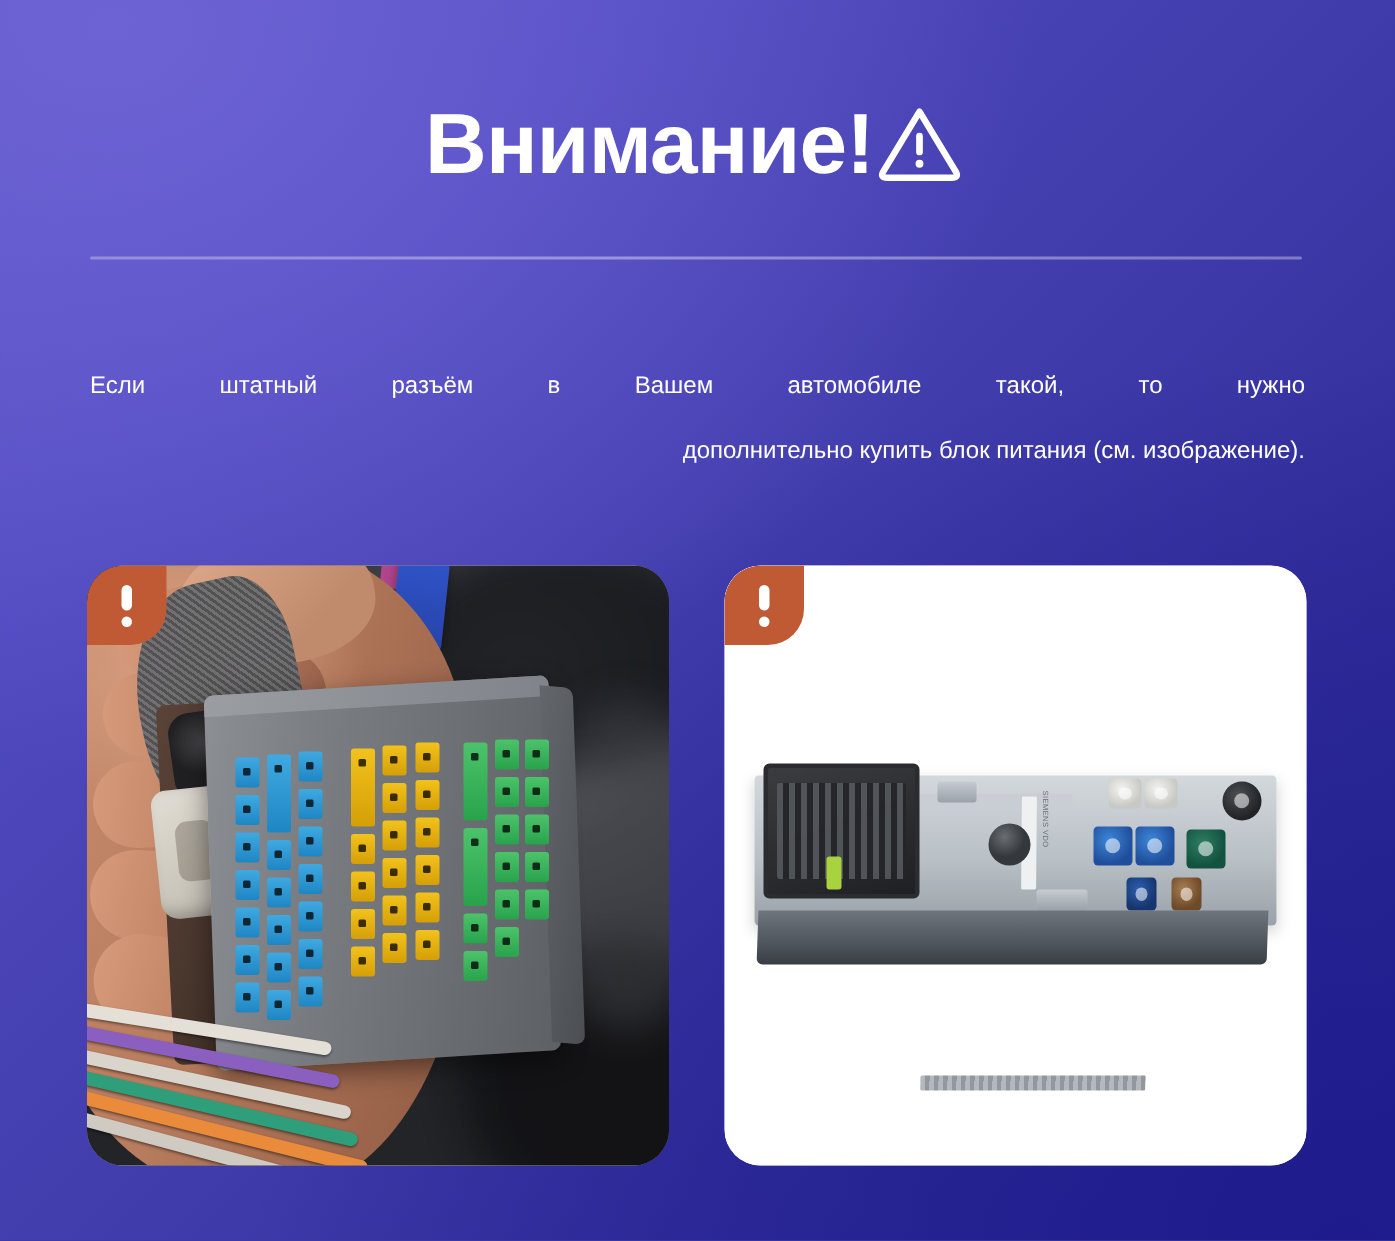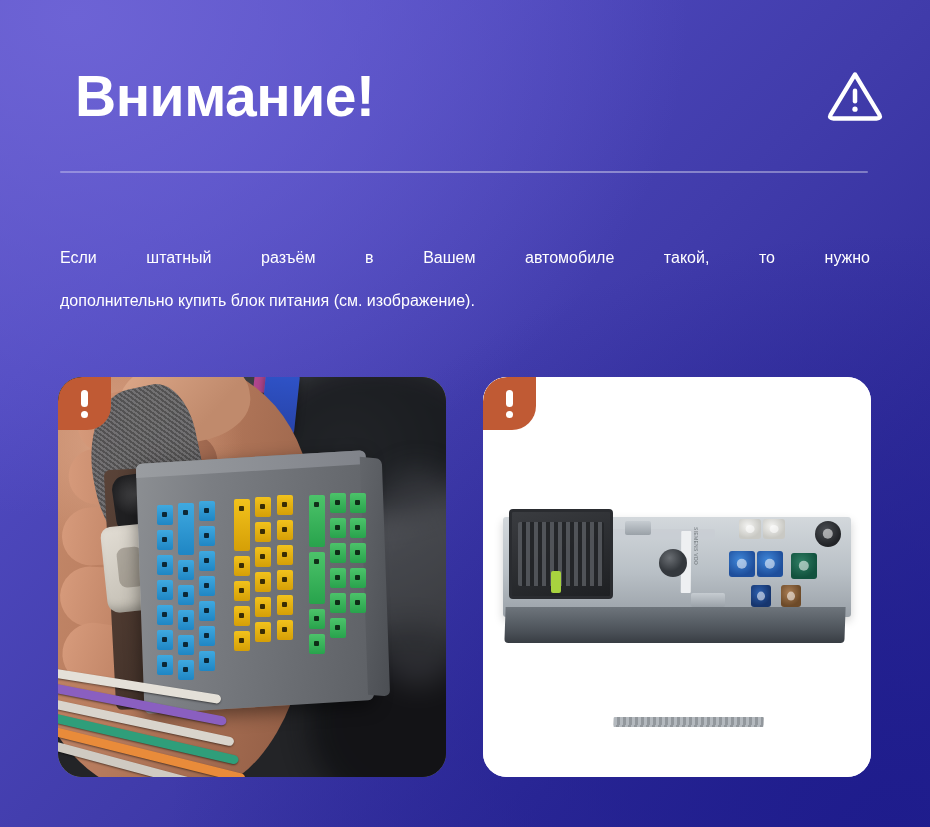--- a/index.html
+++ b/index.html
@@ -29,22 +29,21 @@
 
   
   .header {
     position: absolute;
     left: 58px;
     top: 46px;
     width: 810px;
     height: 100px;
     display: flex;
     align-items: center;
-    justify-content: space-between;
-    margin-left: 17px;
+    justify-content: center;
   }
 
   .title {
     color: #ffffff;
     font-size: 57px;
     font-weight: 700;
     letter-spacing: -0.5px;
     line-height: 1;
     white-space: nowrap;
   }
@@ -84,21 +83,22 @@
     text-justify: inter-word;
   }
   .body-copy .line1 {
     display: block;
     text-align: justify;
     text-align-last: justify;
     white-space: normal;
   }
   .body-copy .line2 {
     display: block;
-    text-align: left;
+    text-align: right;
+    margin-left: 41px;
   }
 
   
   .cards {
     position: absolute;
     left: 58px;
     top: 377px;
     width: 814px;
     height: 400px;
     display: flex;

